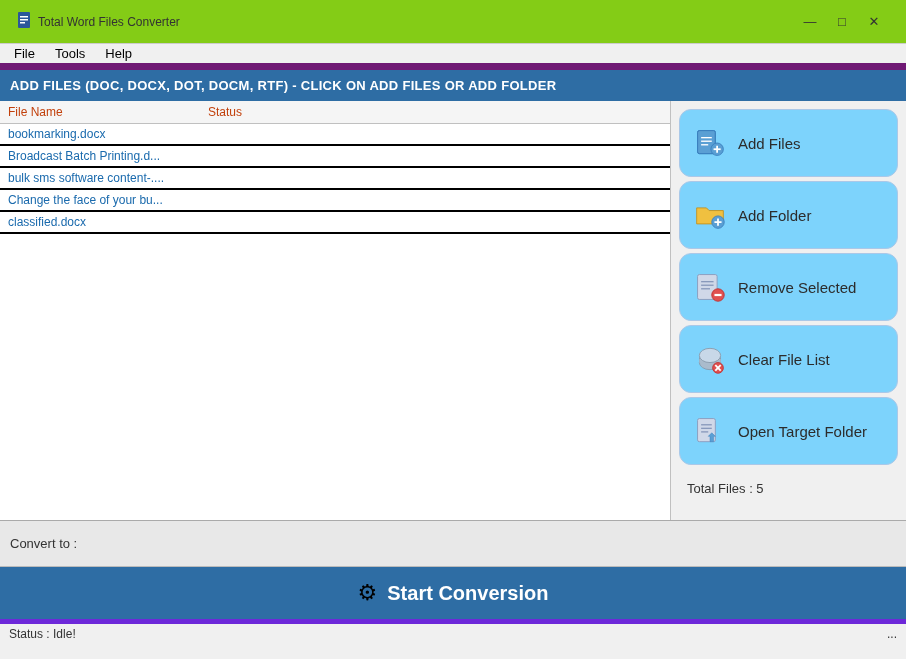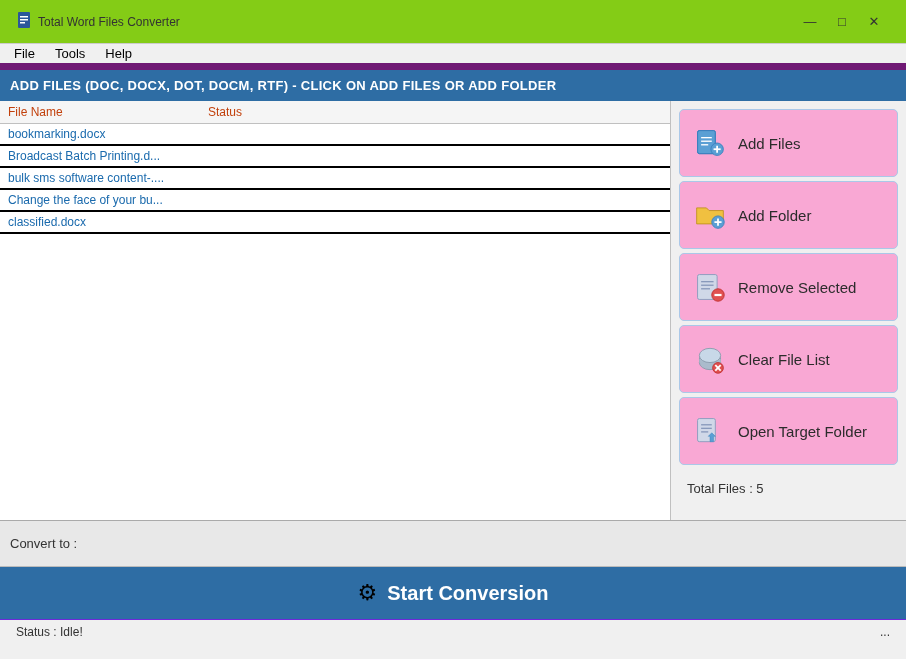--- a/index.html
+++ b/index.html
@@ -103,23 +103,23 @@
       gap: 4px;
       background: #f0f0f0;
     }
 
     .action-btn {
       display: flex;
       align-items: center;
       gap: 10px;
       padding: 0 12px;
       height: 68px;
-      background: #f9a8d4;
+      background: #7dd3fc;
       border: 1px solid #aac8e8;
-      border-radius: 5px;
+      border-radius: 12px;
       cursor: pointer;
       font-size: 15px;
       font-weight: 500;
       color: #2c2c2c;
       transition: background 0.1s;
     }
 
     .btn-icon {
       width: 36px;
       height: 36px;
@@ -175,23 +175,23 @@
       font-weight: bold;
       color: white;
     }
 
     
     #status-bar {
       display: flex;
       align-items: center;
       justify-content: space-between;
       background: #f0f0f0;
-      border-top: 1px solid #6d28d9;
+      border-top: 5px solid #6d28d9;
       height: 24px;
-      padding: 0 16px;
+      padding: 0 9px;
       font-size: 12px;
       color: #333;
     }
 
     
     .icon-svg { width: 32px; height: 32px; }
 
     
     #file-rows::-webkit-scrollbar { width: 12px; }
     #file-rows::-webkit-scrollbar-track { background: #f0f0f0; }

